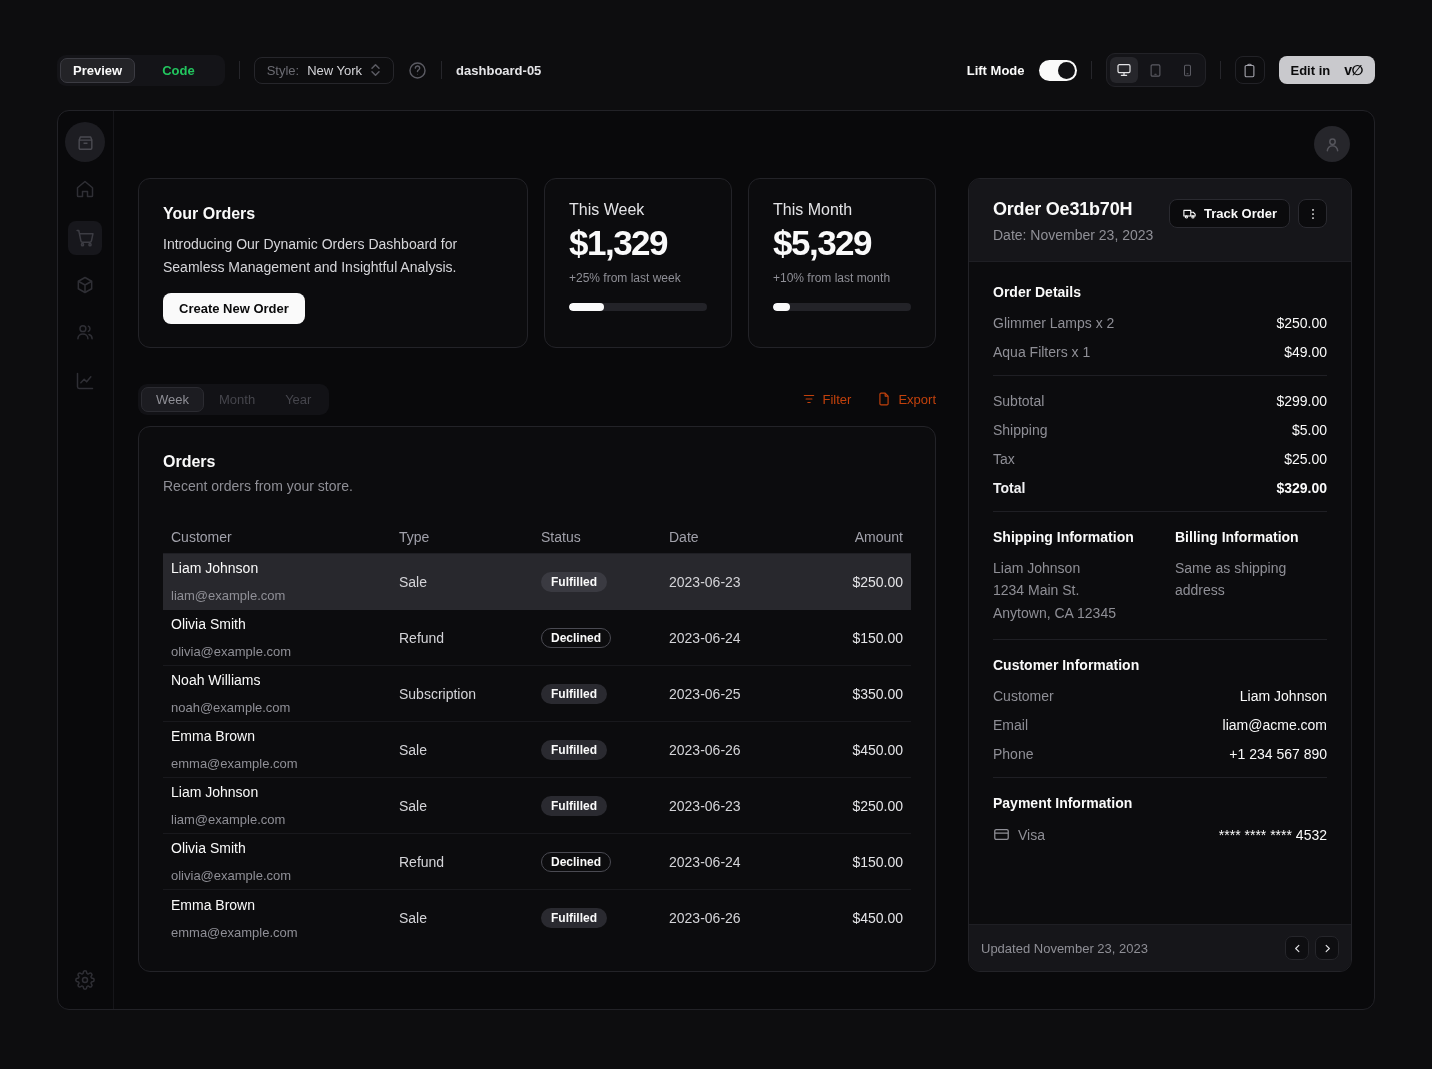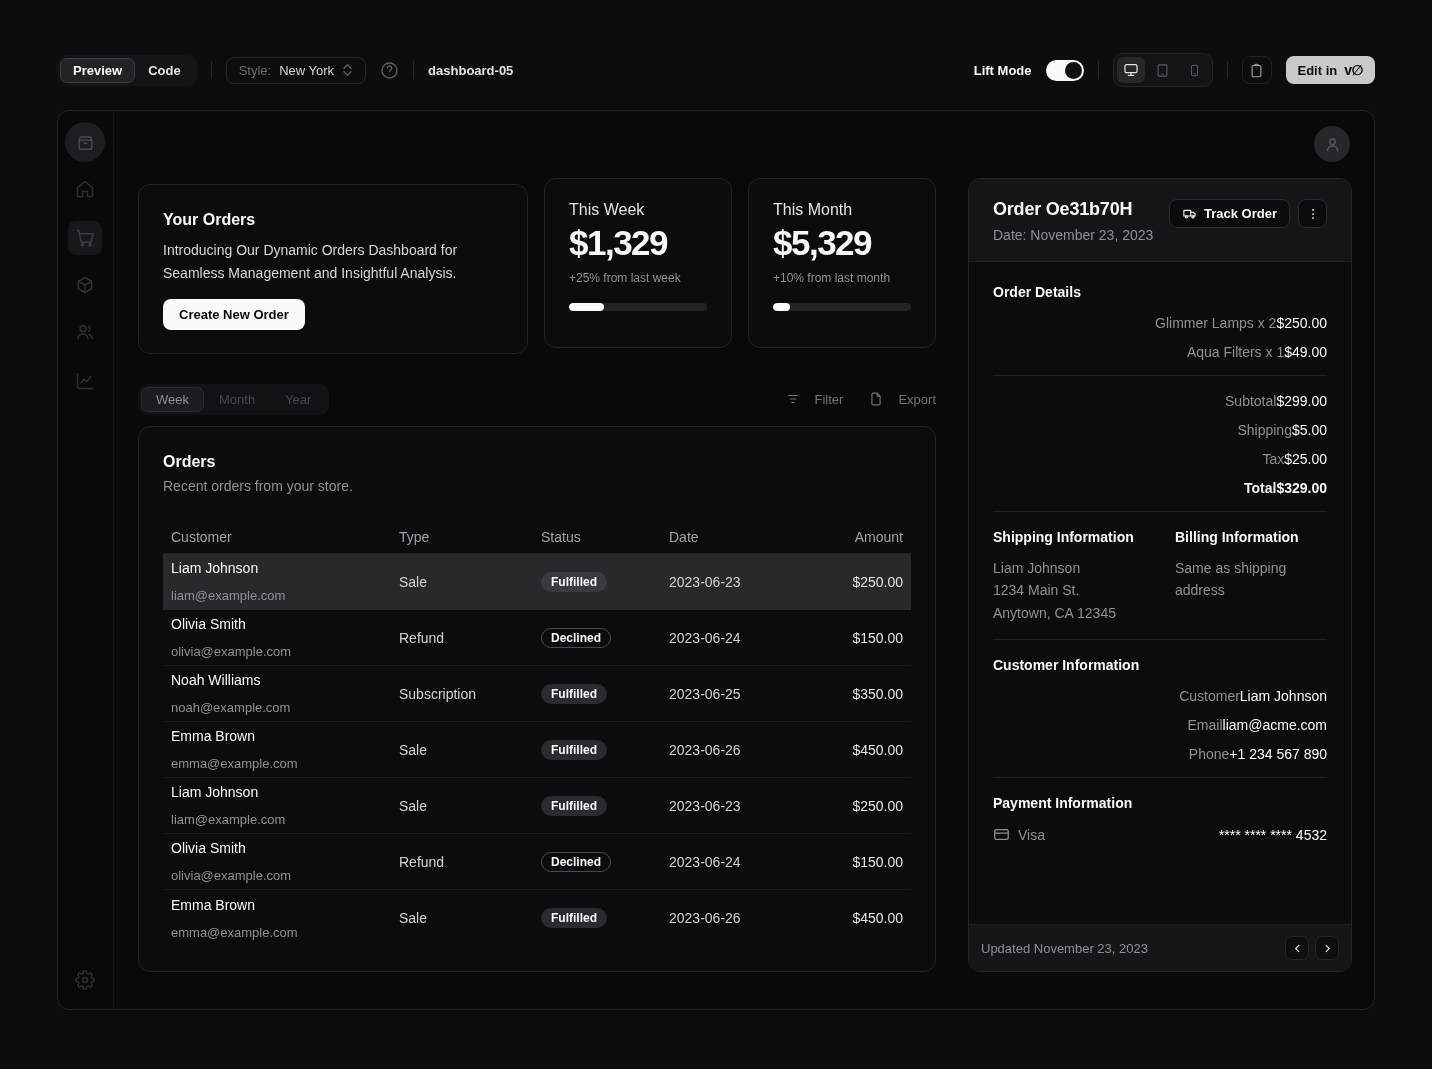--- a/index.html
+++ b/index.html
@@ -4,35 +4,35 @@
 <style>
   * { margin:0; padding:0; box-sizing:border-box; }
   html,body { width:1432px; height:1069px; background:#0d0d0f; font-family:"Liberation Sans","DejaVu Sans",sans-serif; color:#fafafa; overflow:hidden; }
   svg { display:block; }
 
   
   .toolbar { position:absolute; left:57px; right:57px; top:54px; height:32px; display:flex; align-items:center; justify-content:space-between; }
   .tb-group { display:flex; align-items:center; gap:14px; }
   .vsep { width:1px; height:18px; background:#26262b; }
   .seg-tabs { display:flex; align-items:center; background:#141418; border-radius:9px; padding:3px; }
-  .seg-tab { font-size:13px; font-weight:600; padding:5px 13px; border-radius:7px; color:#e5e5e5; }
+  .seg-tab { font-size:13px; font-weight:600; padding:5px 27px; border-radius:7px; color:#22c55e; }
   .seg-tab.active { background:#232327; border:1px solid #3b3b42; color:#fafafa; padding:4px 12px; }
   .style-select { display:flex; align-items:center; gap:8px; border:1px solid #26262b; border-radius:8px; padding:5px 12px; font-size:13px; }
   .style-label { color:#6b6b72; }
   .style-value { color:#d4d4d8; font-weight:500; }
   .proj-name { font-size:13px; font-weight:600; color:#e4e4e7; }
   .help-icon { color:#5b5b63; }
   .lift-label { font-size:13px; font-weight:600; color:#fafafa; }
   .switch { width:38px; height:21px; background:#fafafa; border-radius:999px; position:relative; cursor:pointer; }
   .switch .knob { position:absolute; right:2px; top:2px; width:17px; height:17px; border-radius:50%; background:#111114; }
   .dev-group { display:flex; align-items:center; gap:4px; background:#141418; border:1px solid #222227; border-radius:9px; padding:3px; }
   .dev-btn { width:28px; height:26px; display:flex; align-items:center; justify-content:center; border-radius:6px; color:#5b5b63; }
   .dev-btn.active { background:#26262b; color:#e4e4e7; }
   .clip-btn { width:30px; height:28px; display:flex; align-items:center; justify-content:center; border:1px solid #222227; border-radius:8px; color:#a1a1aa; }
-  .edit-btn { display:flex; align-items:center; gap:7px; background:#c9c9cd; color:#0a0a0b; border-radius:8px; height:28px; padding:0 12px; font-size:13px; font-weight:600; }
+  .edit-btn { display:flex; align-items:center; gap:14px; background:#c9c9cd; color:#0a0a0b; border-radius:8px; height:28px; padding:0 12px; font-size:13px; font-weight:600; }
   .v0-logo { font-weight:700; font-size:14px; letter-spacing:-0.5px; }
 
   
   .frame { position:absolute; left:57px; top:110px; width:1318px; height:900px; background:#09090b; border:1px solid #222227; border-radius:12px; overflow:hidden; }
 
   
   .sidebar { position:absolute; left:0; top:0; bottom:0; width:56px; border-right:1px solid #16161a; }
   .logo-circle { position:absolute; left:7px; top:11px; width:40px; height:40px; border-radius:50%; background:#1d1d22; display:flex; align-items:center; justify-content:center; color:#4a4a51; }
   .side-icon { position:absolute; left:10px; width:34px; height:34px; display:flex; align-items:center; justify-content:center; color:#2f2f35; border-radius:8px; }
   .side-icon.active { background:#17171c; color:#3c3c43; }
@@ -40,41 +40,41 @@
   
   .crumbs { position:absolute; left:80px; top:131px; display:flex; align-items:center; gap:10px; font-size:14px; }
   .crumb { color:#3c3c42; }
   .crumb.current { color:#54545b; }
   .crumb-sep { color:#2e2e34; }
   .searchbox { position:absolute; left:931px; top:132px; display:flex; align-items:center; gap:9px; color:#3c3c42; font-size:14px; }
   .avatar { position:absolute; left:1256px; top:15px; width:36px; height:36px; border-radius:50%; background:#26262b; display:flex; align-items:center; justify-content:center; color:#55555c; }
 
   
   .card { position:absolute; background:#0c0c0e; border:1px solid #232328; border-radius:12px; }
-  .promo { left:80px; top:73px; width:390px; height:170px; padding:26px 24px; }
+  .promo { left:80px; top:67px; width:390px; height:170px; padding:26px 24px; }
   .promo-title { font-size:16px; font-weight:700; }
   .promo-desc { margin-top:10px; font-size:14px; line-height:1.62; color:#d6d6da; max-width:330px; }
   .promo-btn { margin-top:15px; display:inline-block; background:#fafafa; color:#0a0a0b; font-size:13px; font-weight:600; border-radius:8px; padding:8px 16px; }
 
   .stat { padding:22px 24px; width:188px; height:170px; }
   .stat.week { left:486px; top:67px; }
   .stat.month { left:690px; top:67px; }
   .stat-label { font-size:16px; color:#e4e4e7; }
   .stat-value { margin-top:4px; font-size:35px; font-weight:700; letter-spacing:-1.5px; }
   .stat-delta { margin-top:8px; font-size:12px; color:#8f8f96; }
   .progress { margin-top:18px; height:8px; border-radius:999px; background:#232328; overflow:hidden; }
   .progress .fill { height:100%; background:#fafafa; border-radius:999px; }
 
   
   .listbar { position:absolute; left:80px; top:272px; width:798px; height:32px; display:flex; align-items:center; justify-content:space-between; }
   .period-tabs { display:flex; align-items:center; background:#121216; border-radius:9px; padding:3px; }
   .period-tab { font-size:13px; font-weight:500; padding:5px 15px; color:#45454c; border-radius:7px; }
   .period-tab.active { background:#1c1c21; border:1px solid #2b2b31; color:#8f8f96; padding:4px 14px; }
   .list-actions { display:flex; align-items:center; gap:26px; }
-  .ghost-btn { display:flex; align-items:center; gap:15px; font-size:13px; font-weight:500; color:#737373; }
+  .ghost-btn { display:flex; align-items:center; gap:7px; font-size:13px; font-weight:500; color:#c2410c; }
 
   
   .orders-card { left:80px; top:315px; width:798px; height:546px; padding:26px 24px; }
   .orders-title { font-size:16px; font-weight:700; }
   .orders-sub { margin-top:7px; font-size:14px; color:#8f8f96; }
   .otable { margin-top:26px; }
   .thead, .trow { display:grid; grid-template-columns:228px 142px 128px 150px 1fr; align-items:center; padding:0 8px; }
   .thead { height:34px; font-size:14px; color:#a1a1aa; border-bottom:1px solid #1f1f24; }
   .trow { height:56px; border-bottom:1px solid #19191d; }
   .trow.hl { background:#28282d; border-bottom-color:#28282d; }
@@ -90,21 +90,21 @@
   
   .order-panel { left:910px; top:67px; width:384px; height:794px; display:flex; flex-direction:column; overflow:hidden; padding:0; }
   .op-head { background:#16161a; border-bottom:1px solid #1f1f24; padding:20px 24px 18px; display:flex; justify-content:space-between; align-items:flex-start; }
   .op-title { font-size:18px; font-weight:700; letter-spacing:-0.2px; }
   .op-date { margin-top:7px; font-size:14px; color:#8f8f96; }
   .op-head-actions { display:flex; gap:8px; }
   .track-btn { display:flex; align-items:center; gap:7px; background:#0b0b0d; border:1px solid #2a2a30; border-radius:8px; padding:6px 12px; font-size:13px; font-weight:600; color:#fafafa; }
   .more-btn { width:29px; height:29px; display:flex; align-items:center; justify-content:center; background:#0b0b0d; border:1px solid #2a2a30; border-radius:8px; color:#fafafa; }
   .op-body { flex:1; padding:22px 24px; font-size:14px; }
   .sec-title { font-weight:700; margin-bottom:15px; }
-  .kv { display:flex; justify-content:flex-end; margin-bottom:13px; }
+  .kv { display:flex; justify-content:space-between; margin-bottom:13px; }
   .kv .k { color:#8f8f96; }
   .kv .v { color:#fafafa; }
   .kv.total .k { color:#f1f1f3; font-weight:600; }
   .kv.total .v { font-weight:700; }
   .op-sep { border:none; border-top:1px solid #1f1f24; margin:15px 0 17px; }
   .addr-grid { display:grid; grid-template-columns:1fr 1fr; gap:30px; }
   .addr-lines { color:#8f8f96; line-height:1.6; }
   .pay-row { display:flex; justify-content:space-between; align-items:center; }
   .pay-method { display:flex; align-items:center; gap:8px; color:#8f8f96; }
   .pay-num { color:#fafafa; }

